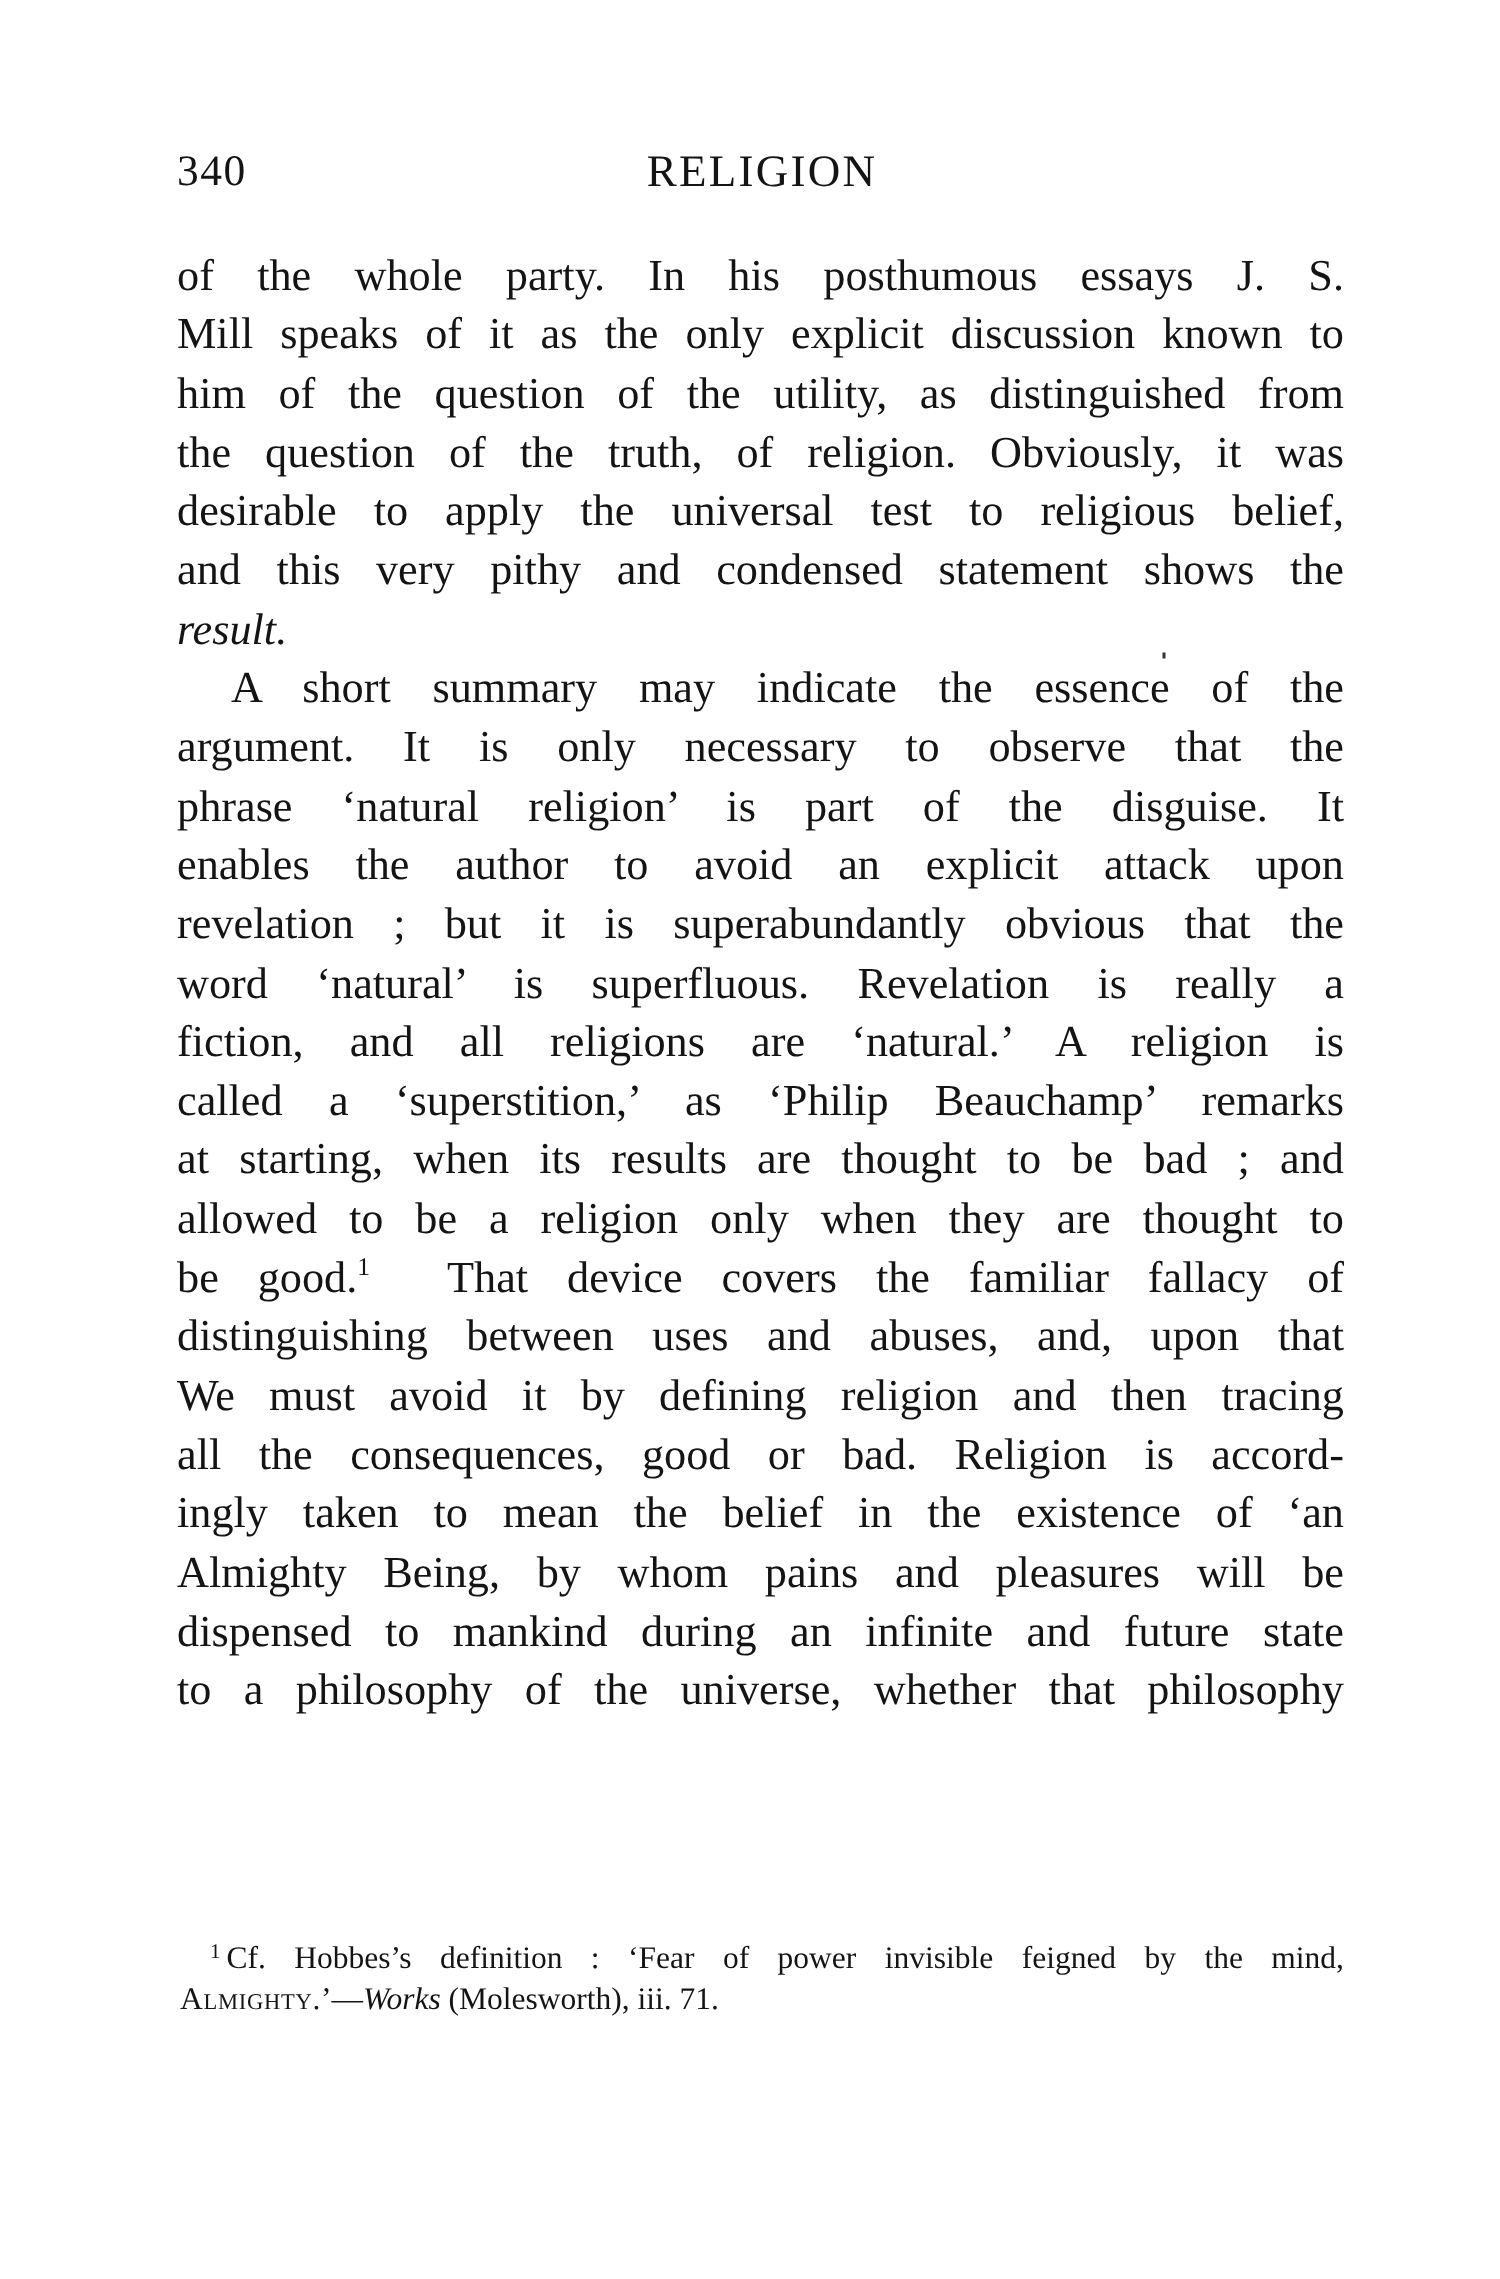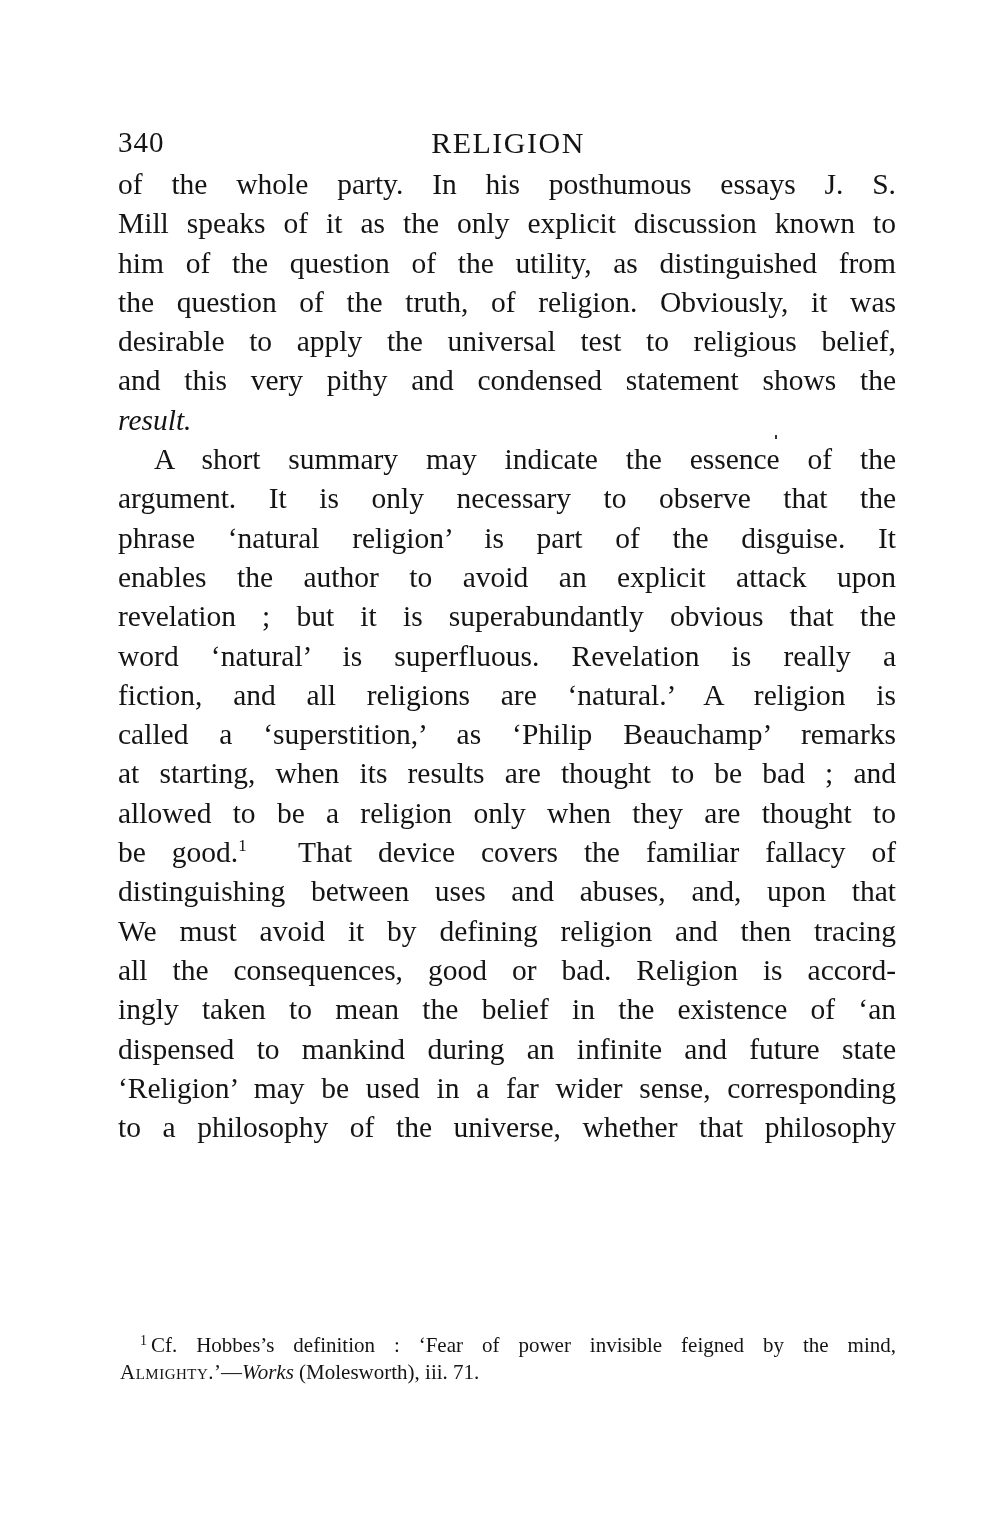--- a/index.html
+++ b/index.html
@@ -20,21 +20,20 @@
       left: 0; top: 0;
       width: 1000px;
       height: 1519px;
     }
     .running-head {
       position: absolute;
       top: 98px;
       left: 118px;
       width: 780px;
       height: 40px;
-      margin-top: 28px;
     }
     .page-number {
       position: absolute;
       left: 0;
       top: 0;
       font-size: 29px;
       letter-spacing: 1px;
     }
     .running-title {
       position: absolute;
@@ -105,21 +104,20 @@
       line-height: 26.5px;
       font-size: 21px;
       white-space: nowrap;
     }
     .fline .inner {
       display: inline-block;
       width: 100%;
       text-align: justify;
       text-align-last: justify;
       white-space: normal;
-      margin-top: 40px;
     }
     .fline.last .inner {
       text-align-last: left;
     }
     .fline.indent {
       padding-left: 20px;
     }
     .fn-num {
       font-size: 14px;
       vertical-align: 7px;
@@ -162,22 +160,22 @@
     <span class="line"><span class="inner">word ‘natural’ is superfluous.  Revelation is really a</span></span>
     <span class="line"><span class="inner">fiction, and all religions are ‘natural.’  A religion is</span></span>
     <span class="line"><span class="inner">called a ‘superstition,’ as ‘Philip Beauchamp’ remarks</span></span>
     <span class="line"><span class="inner">at starting, when its results are thought to be bad ; and</span></span>
     <span class="line"><span class="inner">allowed to be a religion only when they are thought to</span></span>
     <span class="line"><span class="inner"><span>be good.</span><sup class="fn-ref">1</sup>&nbsp; <span>That device covers the familiar fallacy of</span></span></span>
     <span class="line"><span class="inner">distinguishing between uses and abuses, and, upon that</span></span>
     <span class="line"><span class="inner">We must avoid it by defining religion and then tracing</span></span>
     <span class="line"><span class="inner">all the consequences, good or bad.  Religion is accord-</span></span>
     <span class="line"><span class="inner">ingly taken to mean the belief in the existence of ‘an</span></span>
+    <span class="line"><span class="inner">Almighty Being, by whom pains and pleasures will be</span></span>
     <span class="line"><span class="inner">dispensed to mankind during an infinite and future state</span></span>
-    <span class="line"><span class="inner">‘Religion’ may be used in a far wider sense, corresponding</span></span>
     <span class="line"><span class="inner">to a philosophy of the universe, whether that philosophy</span></span>
   </div>
 
   <span class="stray-dot"></span>
 
   <div class="footnotes">
     <span class="fline indent"><span class="inner"><sup class="fn-num">1</sup><span>Cf. Hobbes’s definition : ‘Fear of power invisible feigned by the mind,</span></span></span>
     <span class="fline last"><span class="inner"><span class="sc">Almighty.</span><span>’—</span><span class="it">Works</span><span> (Molesworth), iii. 71.</span></span></span>
   </div>
 

